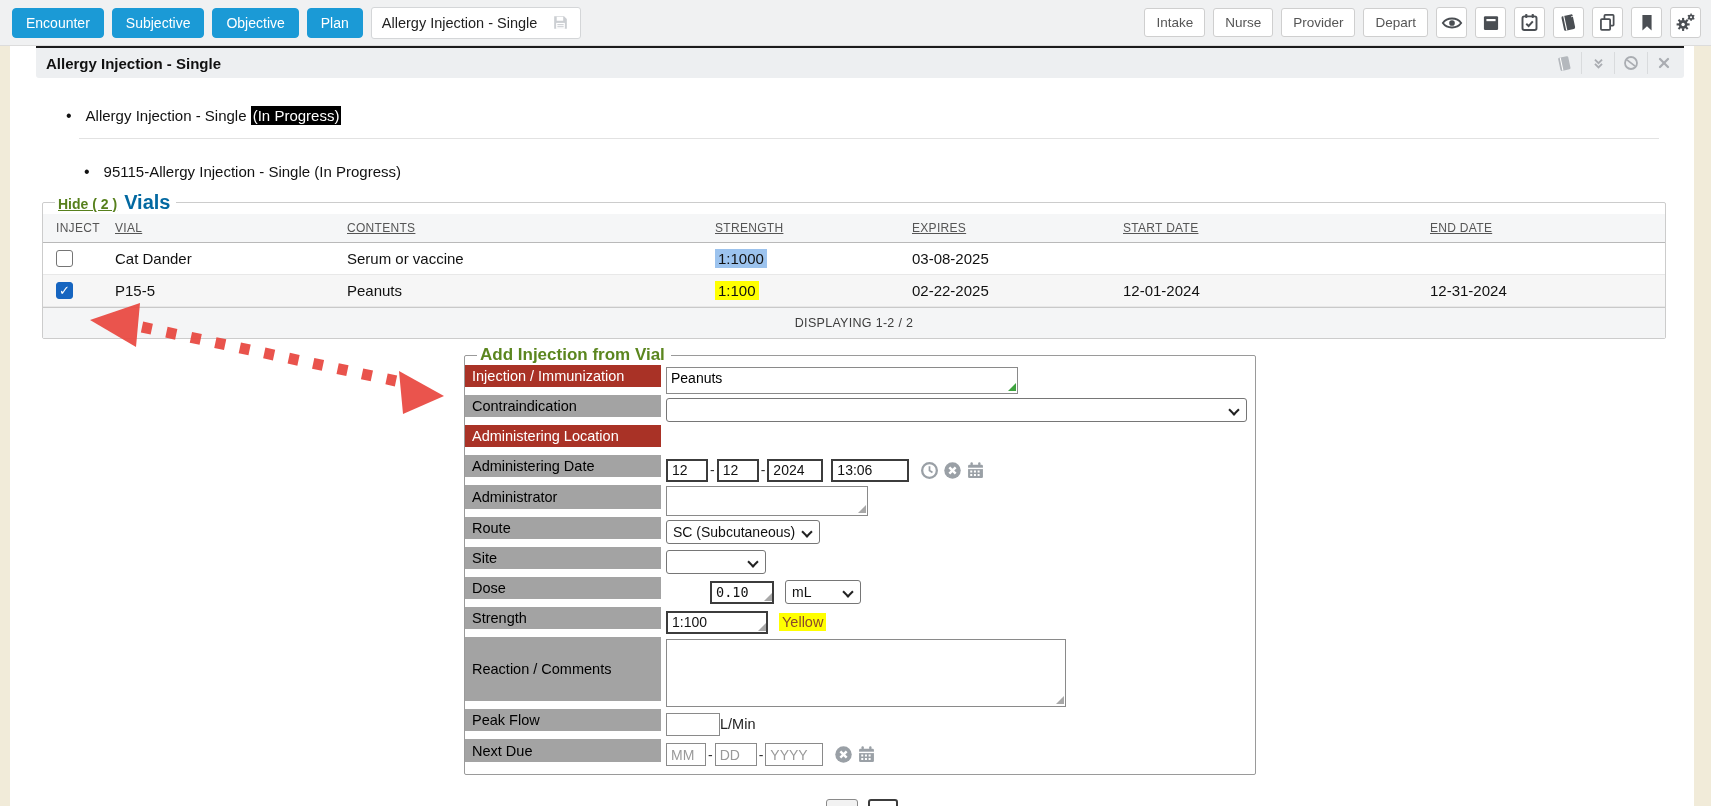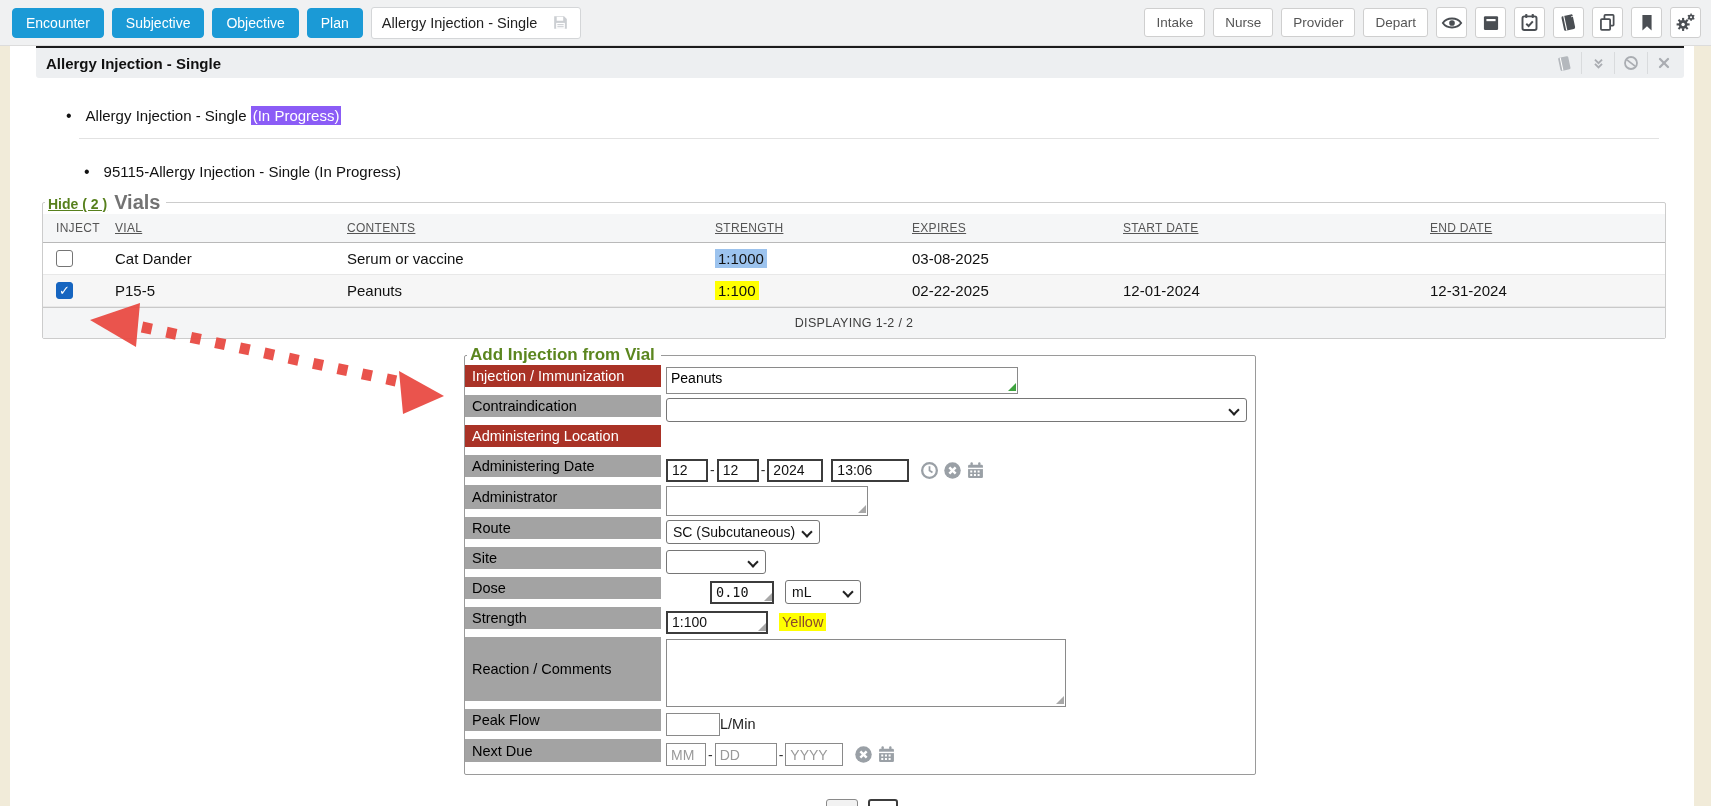--- a/index.html
+++ b/index.html
@@ -33,29 +33,29 @@
   .panel-title { font-size:15px; font-weight:bold; color:#111; }
   .panel-icons { display:flex; align-items:center; height:100%; }
   .panel-icon { width:33px; height:22px; display:flex; align-items:center; justify-content:center; cursor:pointer; }
   .panel-icon + .panel-icon { border-left:1px solid #d9dbdd; }
 
   
   .bullet-row { display:flex; align-items:baseline; font-size:15px; }
   .bullet-row::before { content:"\2022"; font-size:16px; margin-right:14px; }
   .b1 { margin:29px 0 0 30px; }
   .b2 { margin:24px 0 0 48px; }
-  .badge-red { background:#8b5cf6; color:#fff; padding:1px 2px; }
+  .badge-red { background:#000000; color:#fff; padding:1px 2px; }
   .thin-rule { border:none; border-top:1px solid #e2e2e2; margin:13px 25px 0 43px; }
 
   
   fieldset { border:1px solid #ccc; border-radius:2px; }
   .vials-fs { margin:10px 18px 0 6px; padding:0; }
-  .vials-fs legend, .form-fs legend { display:flex; align-items:baseline; gap:7px; padding:0 6px 0 3px; margin-left:2px; }
+  .vials-fs legend, .form-fs legend { display:flex; align-items:baseline; gap:7px; padding:0 6px 0 3px; margin-left:12px; }
   .hide-link { color:#57801d; font-weight:bold; font-size:14px; text-decoration:underline; cursor:pointer; }
-  .legend-green { color:#737373; font-weight:bold; font-size:20px; }
+  .legend-green { color:#0369a1; font-weight:bold; font-size:20px; }
   table.vials { width:100%; border-collapse:collapse; font-size:15px; table-layout:fixed; }
   table.vials col.c1{width:66px;} table.vials col.c2{width:232px;} table.vials col.c3{width:368px;}
   table.vials col.c4{width:197px;} table.vials col.c5{width:211px;} table.vials col.c6{width:307px;}
   table.vials thead th { background:#f5f6f7; text-align:left; font-size:12px; font-weight:normal;
     color:#555; letter-spacing:.3px; padding:7px 6px; border-bottom:1px solid #b9b9b9; }
   table.vials thead th span { text-decoration:underline; cursor:pointer; }
   table.vials thead th.no-sort span { text-decoration:none; cursor:default; }
   table.vials tbody td { padding:7px 6px; border-bottom:1px solid #e8e8e8; height:32px; }
   table.vials tbody tr.alt { background:#f6f6f6; }
   table.vials td:first-child, table.vials th:first-child { padding-left:13px; }
@@ -445,21 +445,21 @@
         <input class="inp" style="width: 54px;" value="">
         <span class="unit-text">L/Min</span>
       </div>
     </div>
 
     <div class="frow" style="min-height:31px">
       <div class="flabel beige">Next Due</div>
       <div class="ffield" style="gap:2px">
         <input class="inp" style="width: 40px;" placeholder="MM">
         <span class="dash">-</span>
-        <input class="inp" style="width: 62px;" placeholder="DD">
+        <input class="inp" style="width: 42px;" placeholder="DD">
         <span class="dash">-</span>
         <input class="inp" style="width: 58px;" placeholder="YYYY">
         <span class="ficon" style="margin-left:8px">
           <svg width="21" height="21" viewBox="0 0 24 24">
               <circle cx="12" cy="12" r="9.4" fill="#9aa0a6"></circle>
               <path d="M8.4,8.4 L15.6,15.6 M15.6,8.4 L8.4,15.6" stroke="#fff" stroke-width="2.8"></path>
             </svg>
         </span>
         <span class="ficon">
           <svg width="21" height="21" viewBox="0 0 24 24">

